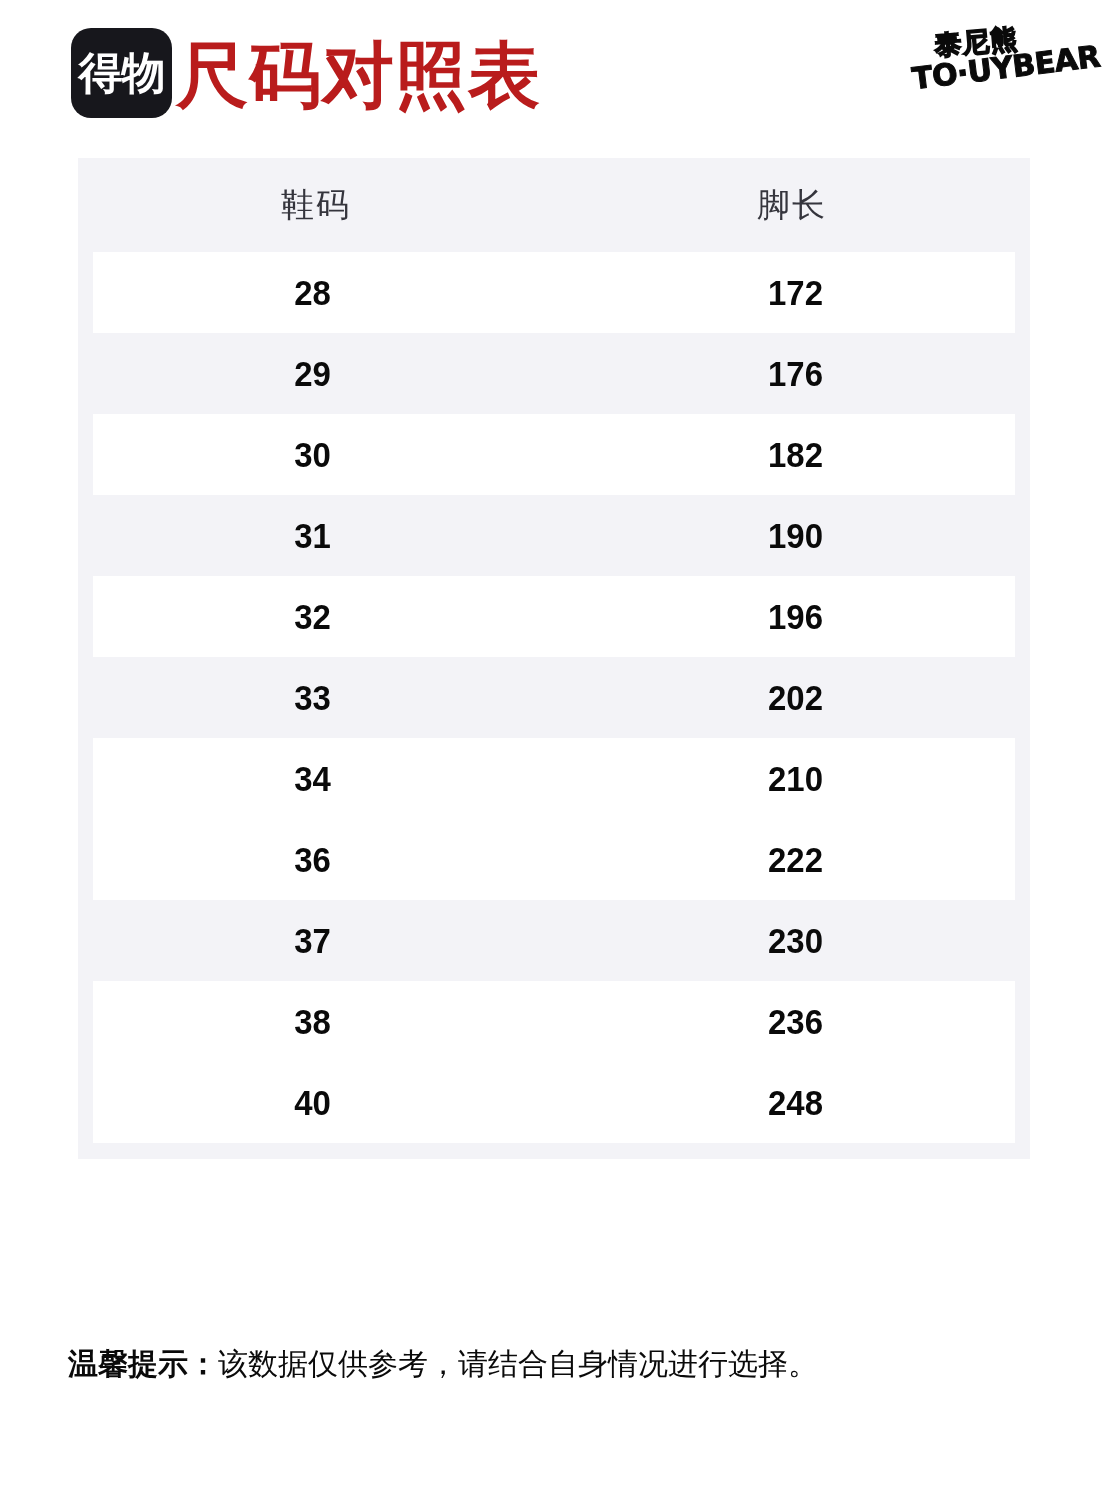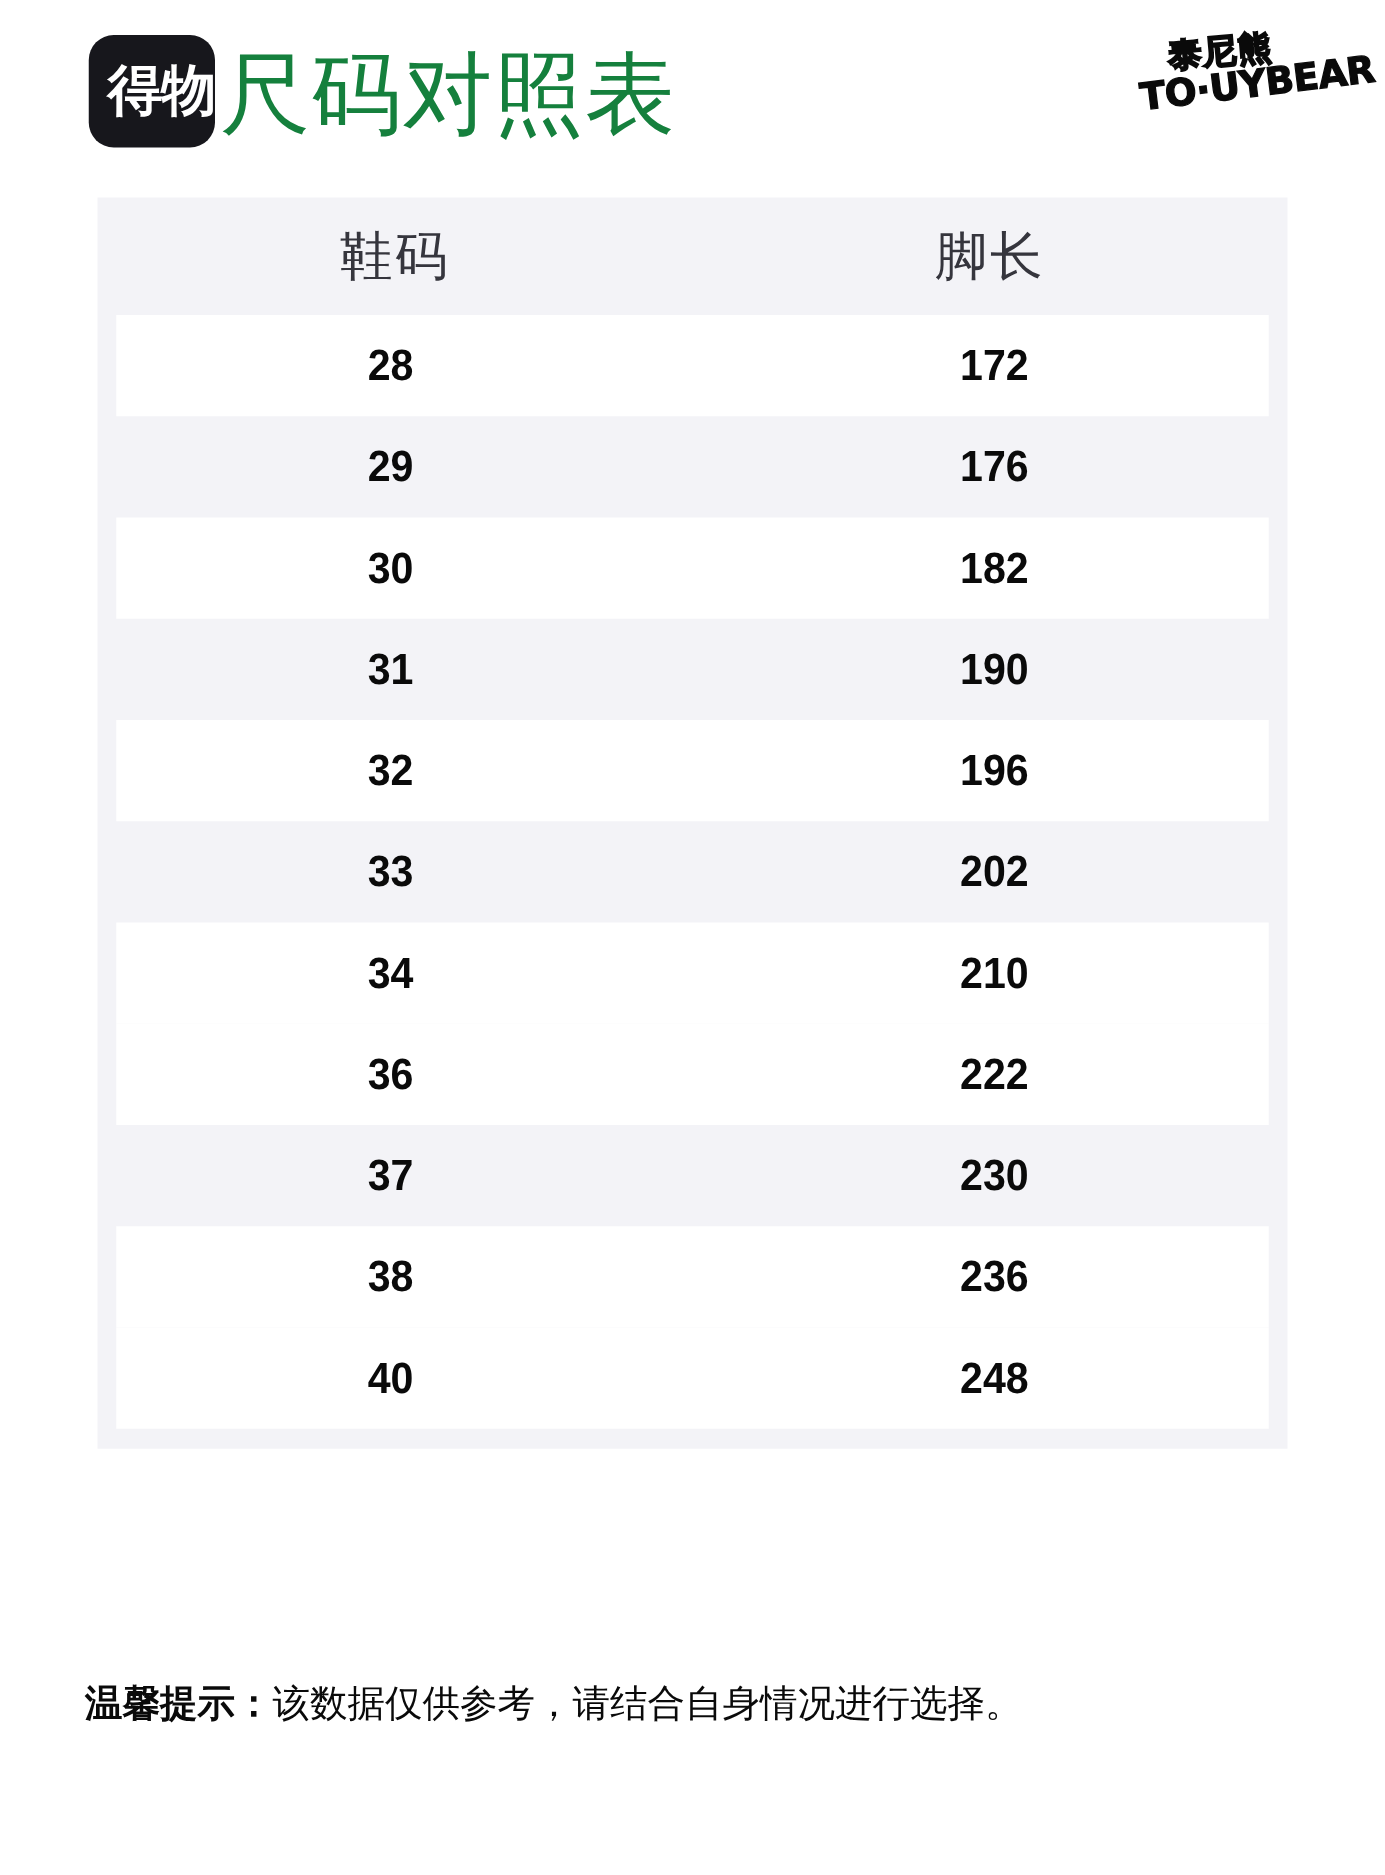--- a/index.html
+++ b/index.html
@@ -26,38 +26,38 @@
   .brand-badge {
     position: absolute;
     left: 71px;
     top: 28px;
     width: 101px;
     height: 90px;
     background: #17171c;
     border-radius: 20px;
     display: flex;
     align-items: center;
-    justify-content: flex-end;
+    justify-content: center;
   }
   .brand-badge-text {
     color: #ffffff;
     font-size: 44px;
     font-weight: 700;
     letter-spacing: -1px;
     line-height: 1;
     font-family: "DejaVu Sans", "Liberation Sans", sans-serif;
   }
   .page-title {
     position: absolute;
     left: 176px;
     top: 34px;
     font-size: 72px;
     line-height: 82px;
-    color: #15803d;
-    font-weight: 400;
+    color: #b91c1c;
+    font-weight: 700;
     letter-spacing: 1px;
     white-space: nowrap;
     font-family: "DejaVu Sans", "Liberation Sans", sans-serif;
   }
 
   
   .brand-logo {
     position: absolute;
     right: 58px;
     top: 26px;
@@ -103,21 +103,21 @@
     box-sizing: border-box;
   }
   .table-head {
     height: 94px;
     display: flex;
     align-items: center;
   }
   .table-head .cell {
     flex: 1;
     text-align: center;
-    font-size: 42px;
+    font-size: 33px;
     color: #35353d;
     font-weight: 400;
     letter-spacing: 2px;
     font-family: "DejaVu Sans", "Liberation Sans", sans-serif;
   }
   .table-body {
     padding-bottom: 16px;
   }
   .table-row {
     height: 81px;

